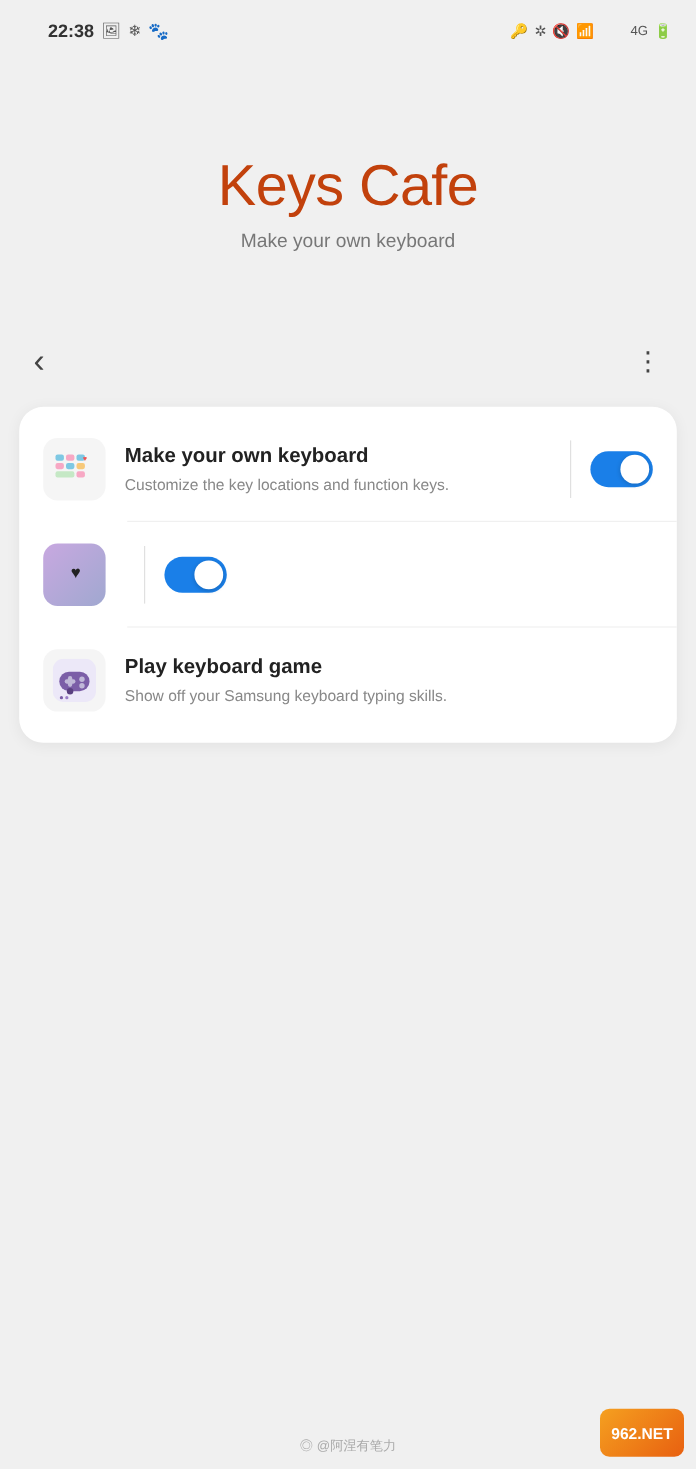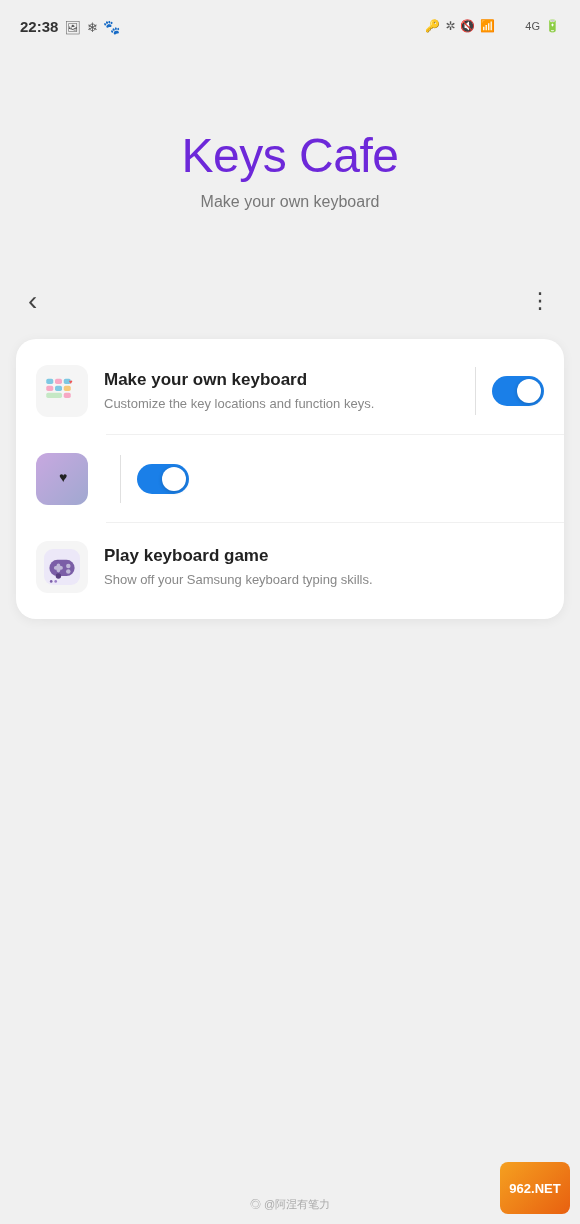--- a/index.html
+++ b/index.html
@@ -21,22 +21,23 @@
     .status-bar {
       display: flex;
       justify-content: space-between;
       align-items: center;
       padding: 12px 20px 8px 20px;
       height: 48px;
     }
 
     .status-left {
       display: flex;
-      align-items: flex-end;
+      align-items: flex-start;
       gap: 6px;
+      margin-left: 20px;
     }
 
     .status-time {
       font-size: 15px;
       font-weight: 600;
       color: #333;
     }
 
     .status-icon {
       font-size: 13px;
@@ -59,21 +60,21 @@
       display: flex;
       flex-direction: column;
       align-items: center;
       justify-content: center;
       padding: 80px 20px 60px 20px;
     }
 
     .hero-title {
       font-size: 48px;
       font-weight: 300;
-      color: #6d28d9;
+      color: #c2410c;
       letter-spacing: -0.5px;
       margin-bottom: 10px;
     }
 
     .hero-subtitle {
       font-size: 16px;
       color: #777;
       font-weight: 400;
     }
 
@@ -228,21 +229,21 @@
       color: #aaa;
       white-space: nowrap;
     }
 
     
     .badge-962 {
       position: absolute;
       bottom: 10px;
       right: 10px;
       width: 70px;
-      height: 52px;
+      height: 40px;
       border-radius: 8px;
       background: linear-gradient(135deg, #f5a020, #e86010);
       display: flex;
       align-items: center;
       justify-content: center;
       font-size: 13px;
       font-weight: 700;
       color: white;
     }
   </style>

